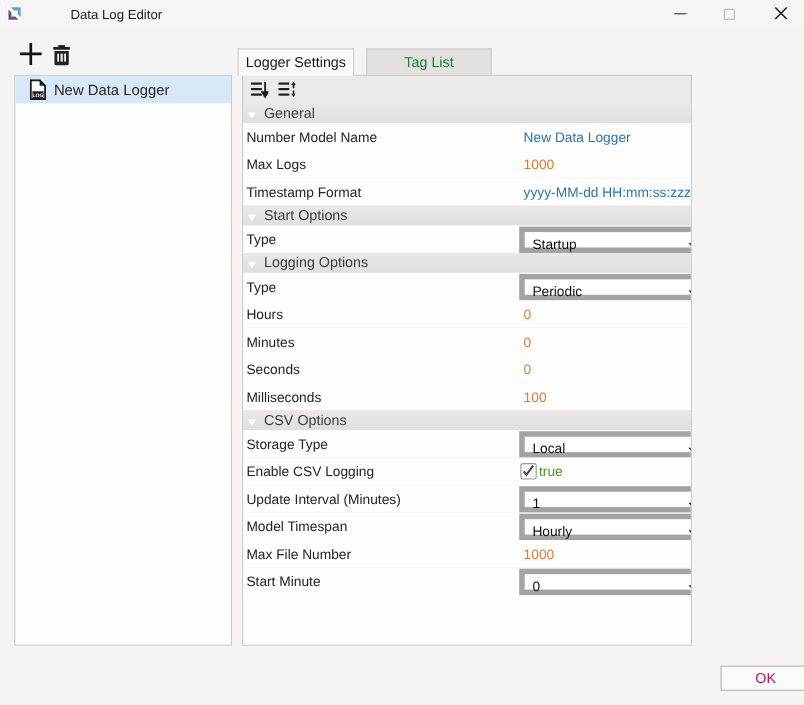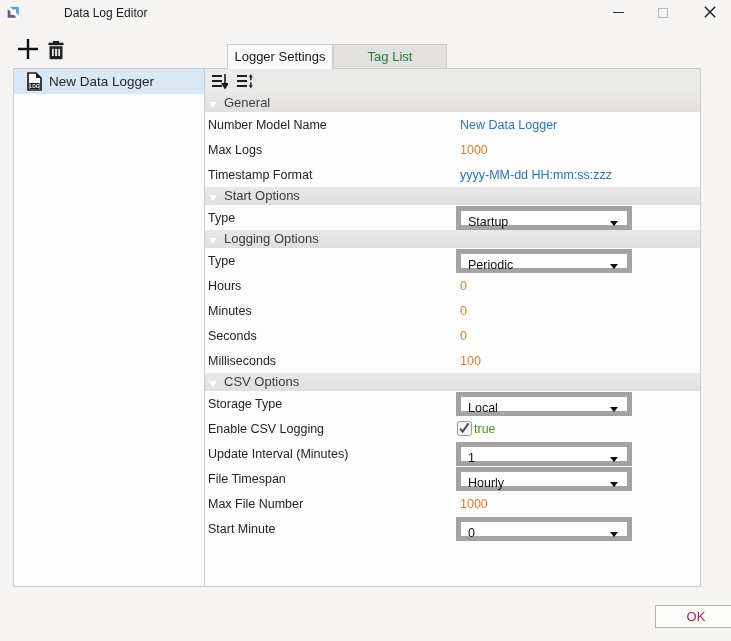--- a/index.html
+++ b/index.html
@@ -20,25 +20,25 @@
 
   
 
   
   #leftpanel { left:13px; top:68px; width:198px; height:519px; background:#fdfdfd; border:1px solid #cccbca; }
   #sel { position:absolute; left:0; top:0; width:196px; height:25px; background:#d8e8f7; }
   #sel .txt { position:absolute; left:35px; top:0; height:25px; line-height:25px; font-size:13.5px; color:#262626; }
 
   
   .tab { top:44px; height:24px; font-size:13px; text-align:center; line-height:24px; }
-  #tab1 { left:227px; width:106px; height:25px; background:#fafafa; border:1px solid #cccbca; border-bottom:none; color:#1a1a1a; z-index:3; }
+  #tab1 { left:216px; width:106px; height:25px; background:#fafafa; border:1px solid #cccbca; border-bottom:none; color:#1a1a1a; z-index:3; }
   #tab2 { left:333px; width:114px; background:#e2e1e0; border:1px solid #cccbca; border-bottom:none; color:#15803d; z-index:2; }
 
   
-  #rightpanel { left:204px; top:68px; width:497px; height:519px; background:#eaeae9; border:1px solid #cccbca; overflow:hidden; }
+  #rightpanel { left:220px; top:68px; width:409px; height:519px; background:#eaeae9; border:1px solid #cccbca; overflow:hidden; }
   .ptoolbar { height:25px; position:relative; }
   .shead {
     height:18px; position:relative;
     background:linear-gradient(#e9e8e7, #e0dfde);
     font-size:13px; color:#3c3c3c; line-height:18px;
   }
   .shead .tri {
     position:absolute; left:3.5px; top:7.5px; width:0; height:0;
     border-left:4.5px solid transparent; border-right:4.5px solid transparent;
     border-top:6.5px solid #fdfdfd;
@@ -199,21 +199,21 @@
           <path d="M3.2 7.6 L5.6 10.6 L11.6 2.4" stroke="#4c4c4c" stroke-width="1.9" fill="none"></path>
         </svg>
       </div>
       <span class="val" style="left:269px;"><span class="green">true</span></span>
     </div>
     <div class="row">
       <span class="lbl">Update Interval (Minutes)</span>
       <div class="dd">1<span class="arr"></span></div>
     </div>
     <div class="row">
-      <span class="lbl">File Timespan</span>
+      <span class="lbl">Model Timespan</span>
       <div class="dd">Hourly<span class="arr"></span></div>
     </div>
     <div class="row">
       <span class="lbl">Max File Number</span>
       <span class="val orange">1000</span>
     </div>
     <div class="row">
       <span class="lbl">Start Minute</span>
       <div class="dd">0<span class="arr"></span></div>
     </div>

